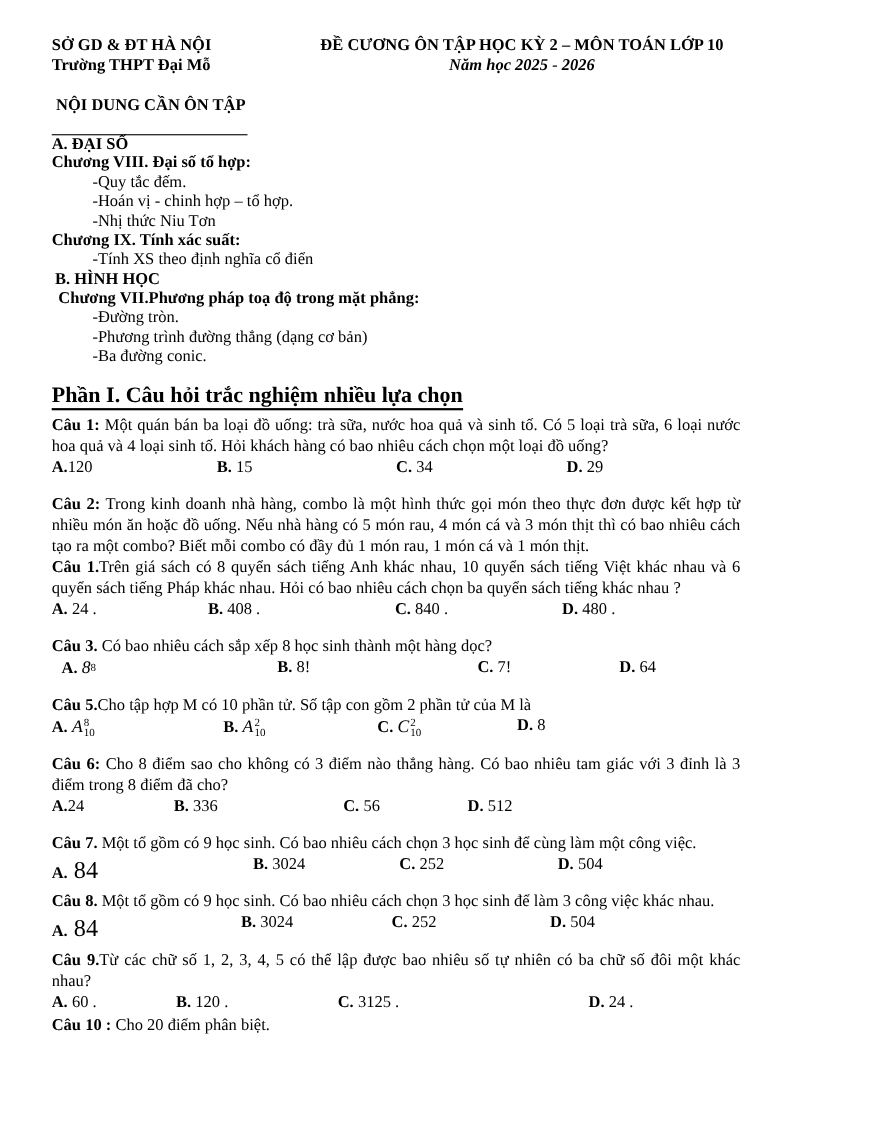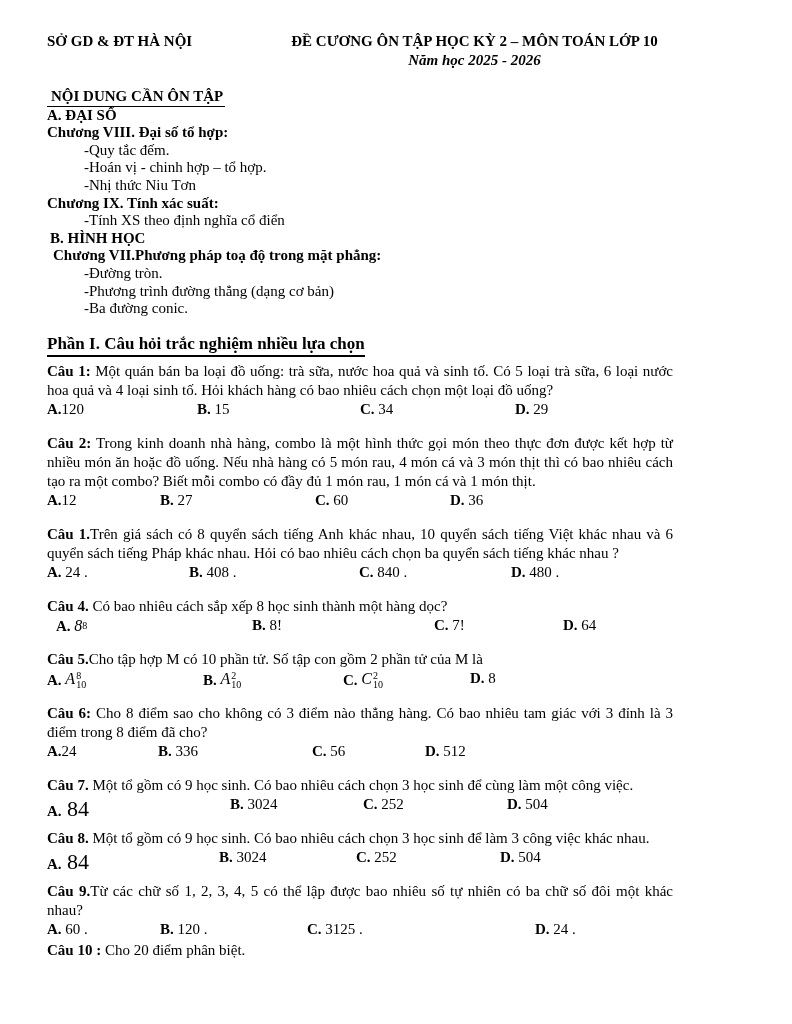--- a/index.html
+++ b/index.html
@@ -14,28 +14,28 @@
   
   .hdr { display:flex; line-height:19px; }
   .hdr-left { width:235px; font-weight:bold; }
   .hdr-center { width:385px; text-align:center; }
   .hdr-title { font-weight:bold; }
   .hdr-sub { font-weight:bold; font-style:italic;text-align:center; }
 
   
   .outline { line-height:17.6px; }
   .outline-heading { margin-top:18px; }
-  .outline-heading span { font-weight:bold; display:inline-block; border-bottom:1.6px solid #000; padding:0 2px 0 4px; }
+  .outline-heading span { font-weight:bold; display:inline-block; border-bottom:1.6px solid #000; padding:0 2px 16px 4px; }
   .sec-a-title, .chap-title { font-weight:bold; }
   .sec-b-title { font-weight:bold; margin-left:3px; }
   .chap-title.indent { margin-left:6px; }
   .o-item { padding-left:37px; }
 
   
-  .part-heading { margin:15px 0 5px 0; font-size:17px; line-height:21px; }
+  .part-heading { margin:15px 0 5px 0; font-size:20px; line-height:21px; }
   .part-heading span { font-weight:bold; display:inline-block; border-bottom:2px solid #000; padding-bottom:1px; }
 
   
   .q { margin:0; text-align:justify; line-height:19px; }
   .q b { font-weight:bold; }
   .opts { position:relative; height:20px; margin:1px 0 13px 0; }
   .opts.tall { height:24px; margin-bottom:10px; }
   .opt { position:absolute; top:0; white-space:nowrap; }
   .opt b { font-weight:bold; }
   .big { font-size:22px; }
@@ -48,20 +48,21 @@
   .q4sup { font-size:10px; vertical-align:super; line-height:0; }
 </style>
 </head>
 <body>
 
 <div class="page">
 
   <div class="hdr">
     <div class="hdr-left">
       <div>SỞ GD &amp; ĐT HÀ NỘI</div>
+      <div>Trường THPT Đại Mỗ</div>
     </div>
     <div class="hdr-center">
       <div class="hdr-title">ĐỀ CƯƠNG ÔN TẬP HỌC KỲ 2 – MÔN TOÁN LỚP 10</div>
       <div class="hdr-sub">Năm học 2025 - 2026</div>
     </div>
   </div>
 
   <div class="outline">
     <div class="outline-heading">
       <span>NỘI DUNG CẦN ÔN TẬP</span>
@@ -89,40 +90,34 @@
     <div class="opts">
       <span class="opt" style="left:0"><b>A.</b><span>120</span></span>
       <span class="opt" style="left:150px"><b>B.</b><span> 15</span></span>
       <span class="opt" style="left:313px"><b>C.</b><span> 34</span></span>
       <span class="opt" style="left:468px"><b>D.</b><span> 29</span></span>
     </div>
   </div>
 
   <div>
     <p class="q"><b>Câu 2:</b><span> Trong kinh doanh nhà hàng, combo là một hình thức gọi món theo thực đơn được kết hợp từ nhiều món ăn hoặc đồ uống. Nếu nhà hàng có 5 món rau, 4 món cá và 3 món thịt thì có bao nhiêu cách tạo ra một combo? Biết mỗi combo có đầy đủ 1 món rau, 1 món cá và 1 món thịt.</span></p>
-    <div class="opts">
-      <span class="opt" style="left:0"><b>A.</b><span>12</span></span>
-      <span class="opt" style="left:113px"><b>B.</b><span> 27</span></span>
-      <span class="opt" style="left:268px"><b>C.</b><span> 60</span></span>
-      <span class="opt" style="left:403px"><b>D.</b><span> 36</span></span>
-    </div>
   </div>
 
   <div>
     <p class="q"><b>Câu 1.</b><span>Trên giá sách có 8 quyển sách tiếng Anh khác nhau, 10 quyển sách tiếng Việt khác nhau và 6 quyển sách tiếng Pháp khác nhau. Hỏi có bao nhiêu cách chọn ba quyển sách tiếng khác nhau ?</span></p>
     <div class="opts">
       <span class="opt" style="left:0"><b>A.</b><span> 24 .</span></span>
       <span class="opt" style="left:142px"><b>B.</b><span> 408 .</span></span>
       <span class="opt" style="left:312px"><b>C.</b><span> 840 .</span></span>
       <span class="opt" style="left:464px"><b>D.</b><span> 480 .</span></span>
     </div>
   </div>
 
   <div>
-    <p class="q"><b>Câu 4.</b><span> Có bao nhiêu cách sắp xếp 8 học sinh thành một hàng dọc?</span></p>
+    <p class="q"><b>Câu 3.</b><span> Có bao nhiêu cách sắp xếp 8 học sinh thành một hàng dọc?</span></p>
     <div class="opts">
       <span class="opt" style="left:9px"><b>A.</b> <span class="ms">
             <i class="mb">8</i>
             <span class="q4sup">8</span>
           </span></span>
       <span class="opt" style="left:205px"><b>B.</b><span> 8!</span></span>
       <span class="opt" style="left:387px"><b>C.</b><span> 7!</span></span>
       <span class="opt" style="left:516px"><b>D.</b><span> 64</span></span>
     </div>
   </div>

